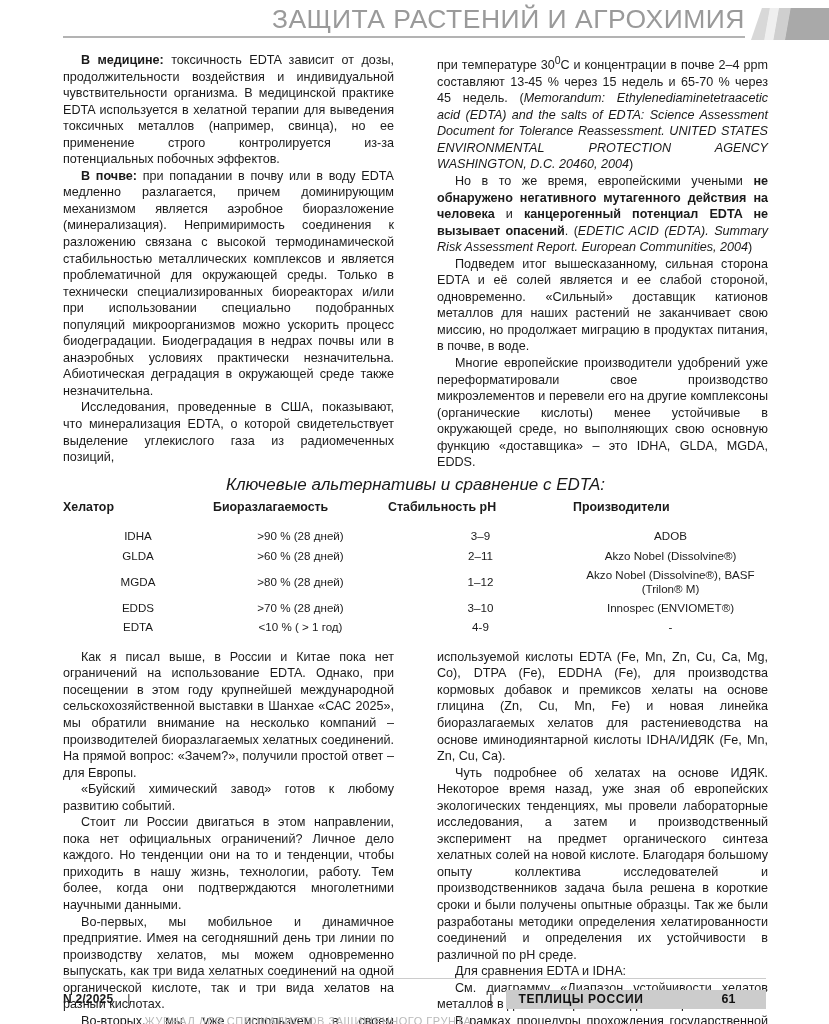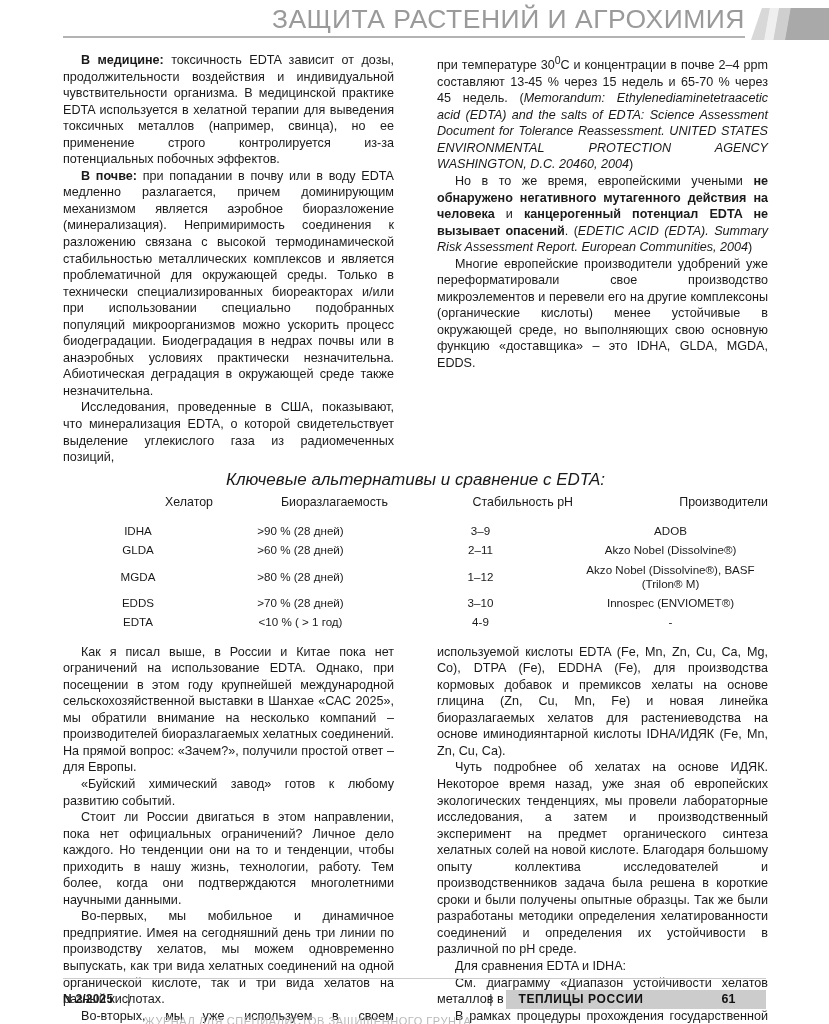--- a/index.html
+++ b/index.html
@@ -97,22 +97,22 @@
     line-height: 15px;
     margin-bottom: 8px;
   }
   table.chelator-table {
     width: 705px;
     border-collapse: collapse;
     table-layout: fixed;
   }
   table.chelator-table th {
     font-size: 12.4px;
-    font-weight: normal;
-    text-align: right;
+    font-weight: bold;
+    text-align: left;
     padding: 0 0 12px 0;
     line-height: 15px;
   }
   table.chelator-table td {
     font-size: 11.6px;
     text-align: center;
     padding: 2.6px 0;
     line-height: 14px;
     font-weight: 400;
   }
@@ -211,20 +211,21 @@
 
     <div class="col">
       <p class="para"><span class="b">В медицине:</span><span> токсичность EDTA зависит от дозы, продолжительности воздействия и индивидуальной чувствительности организма. В медицинской практике EDTA используется в хелатной терапии для выведения токсичных металлов (например, свинца), но ее применение строго контролируется из-за потенциальных побочных эффектов.</span></p>
       <p class="para"><span class="b">В почве:</span><span> при попадании в почву или в воду EDTA медленно разлагается, причем доминирующим механизмом является аэробное биоразложение (минерализация). Непримиримость соединения к разложению связана с высокой термодинамической стабильностью металлических комплексов и является проблематичной для окружающей среды. Только в технически специализированных биореакторах и/или при использовании специально подобранных популяций микроорганизмов можно ускорить процесс биодеградации. Биодеградация в недрах почвы или в анаэробных условиях практически незначительна. Абиотическая деградация в окружающей среде также незначительна.</span></p>
       <p class="para">Исследования, проведенные в США, показывают, что минерализация EDTA, о которой свидетельствует выделение углекислого газа из радиомеченных позиций,</p>
     </div>
 
     <div class="col">
       <p class="para noindent"><span>при температуре 30</span><sup>0</sup><span>С и концентрации в почве 2–4 ppm составляют 13-45 % через 15 недель и 65-70 % через 45 недель. (</span><span class="i">Memorandum: Ethylenediaminetetraacetic acid (EDTA) and the salts of EDTA: Science Assessment Document for Tolerance Reassessment. UNITED STATES ENVIRONMENTAL PROTECTION AGENCY WASHINGTON, D.C. 20460, 2004</span><span>)</span></p>
       <p class="para"><span>Но в то же время, европейскими учеными </span><span class="b">не обнаружено негативного мутагенного действия на человека</span><span> и </span><span class="b">канцерогенный потенциал EDTA не вызывает опасений</span><span>. (</span><span class="i">EDETIC ACID (EDTA). Summary Risk Assessment Report. European Communities, 2004</span><span>)</span></p>
+      <p class="para">Подведем итог вышесказанному, сильная сторона EDTA и её солей является и ее слабой стороной, одновременно. «Сильный» доставщик катионов металлов для наших растений не заканчивает свою миссию, но продолжает миграцию в продуктах питания, в почве, в воде.</p>
       <p class="para">Многие европейские производители удобрений уже переформатировали свое производство микроэлементов и перевели его на другие комплексоны (органические кислоты) менее устойчивые в окружающей среде, но выполняющих свою основную функцию «доставщика» – это IDHA, GLDA, MGDA, EDDS.</p>
     </div>
 
   </div>
 
   <div class="table-block">
     <div class="table-caption">Ключевые альтернативы и сравнение с EDTA:</div>
     <table class="chelator-table">
       <thead>
         <tr>

